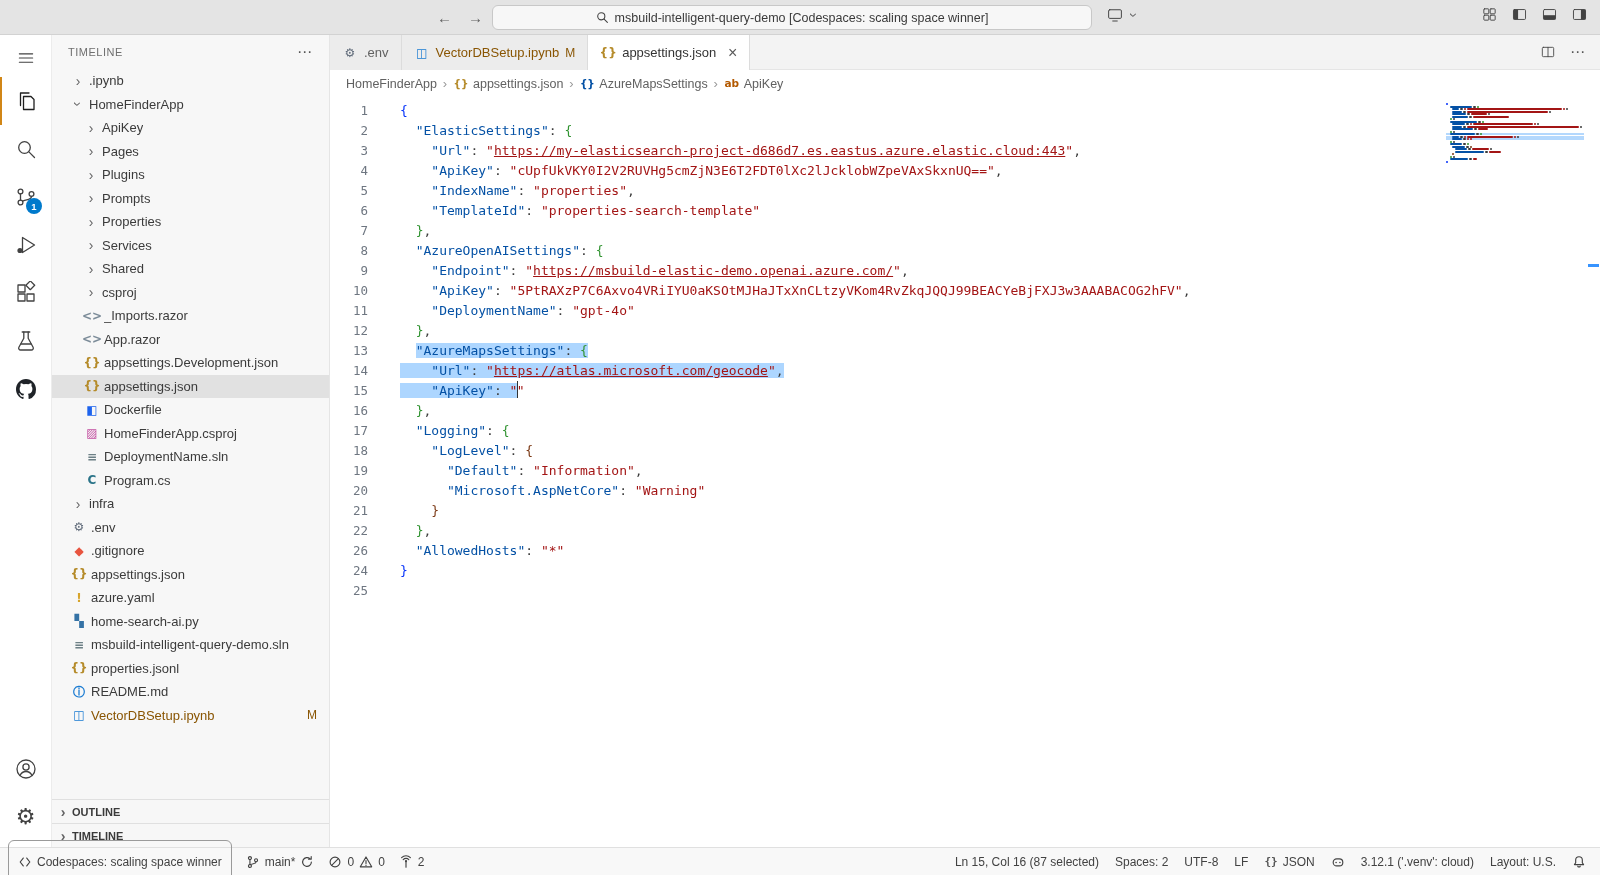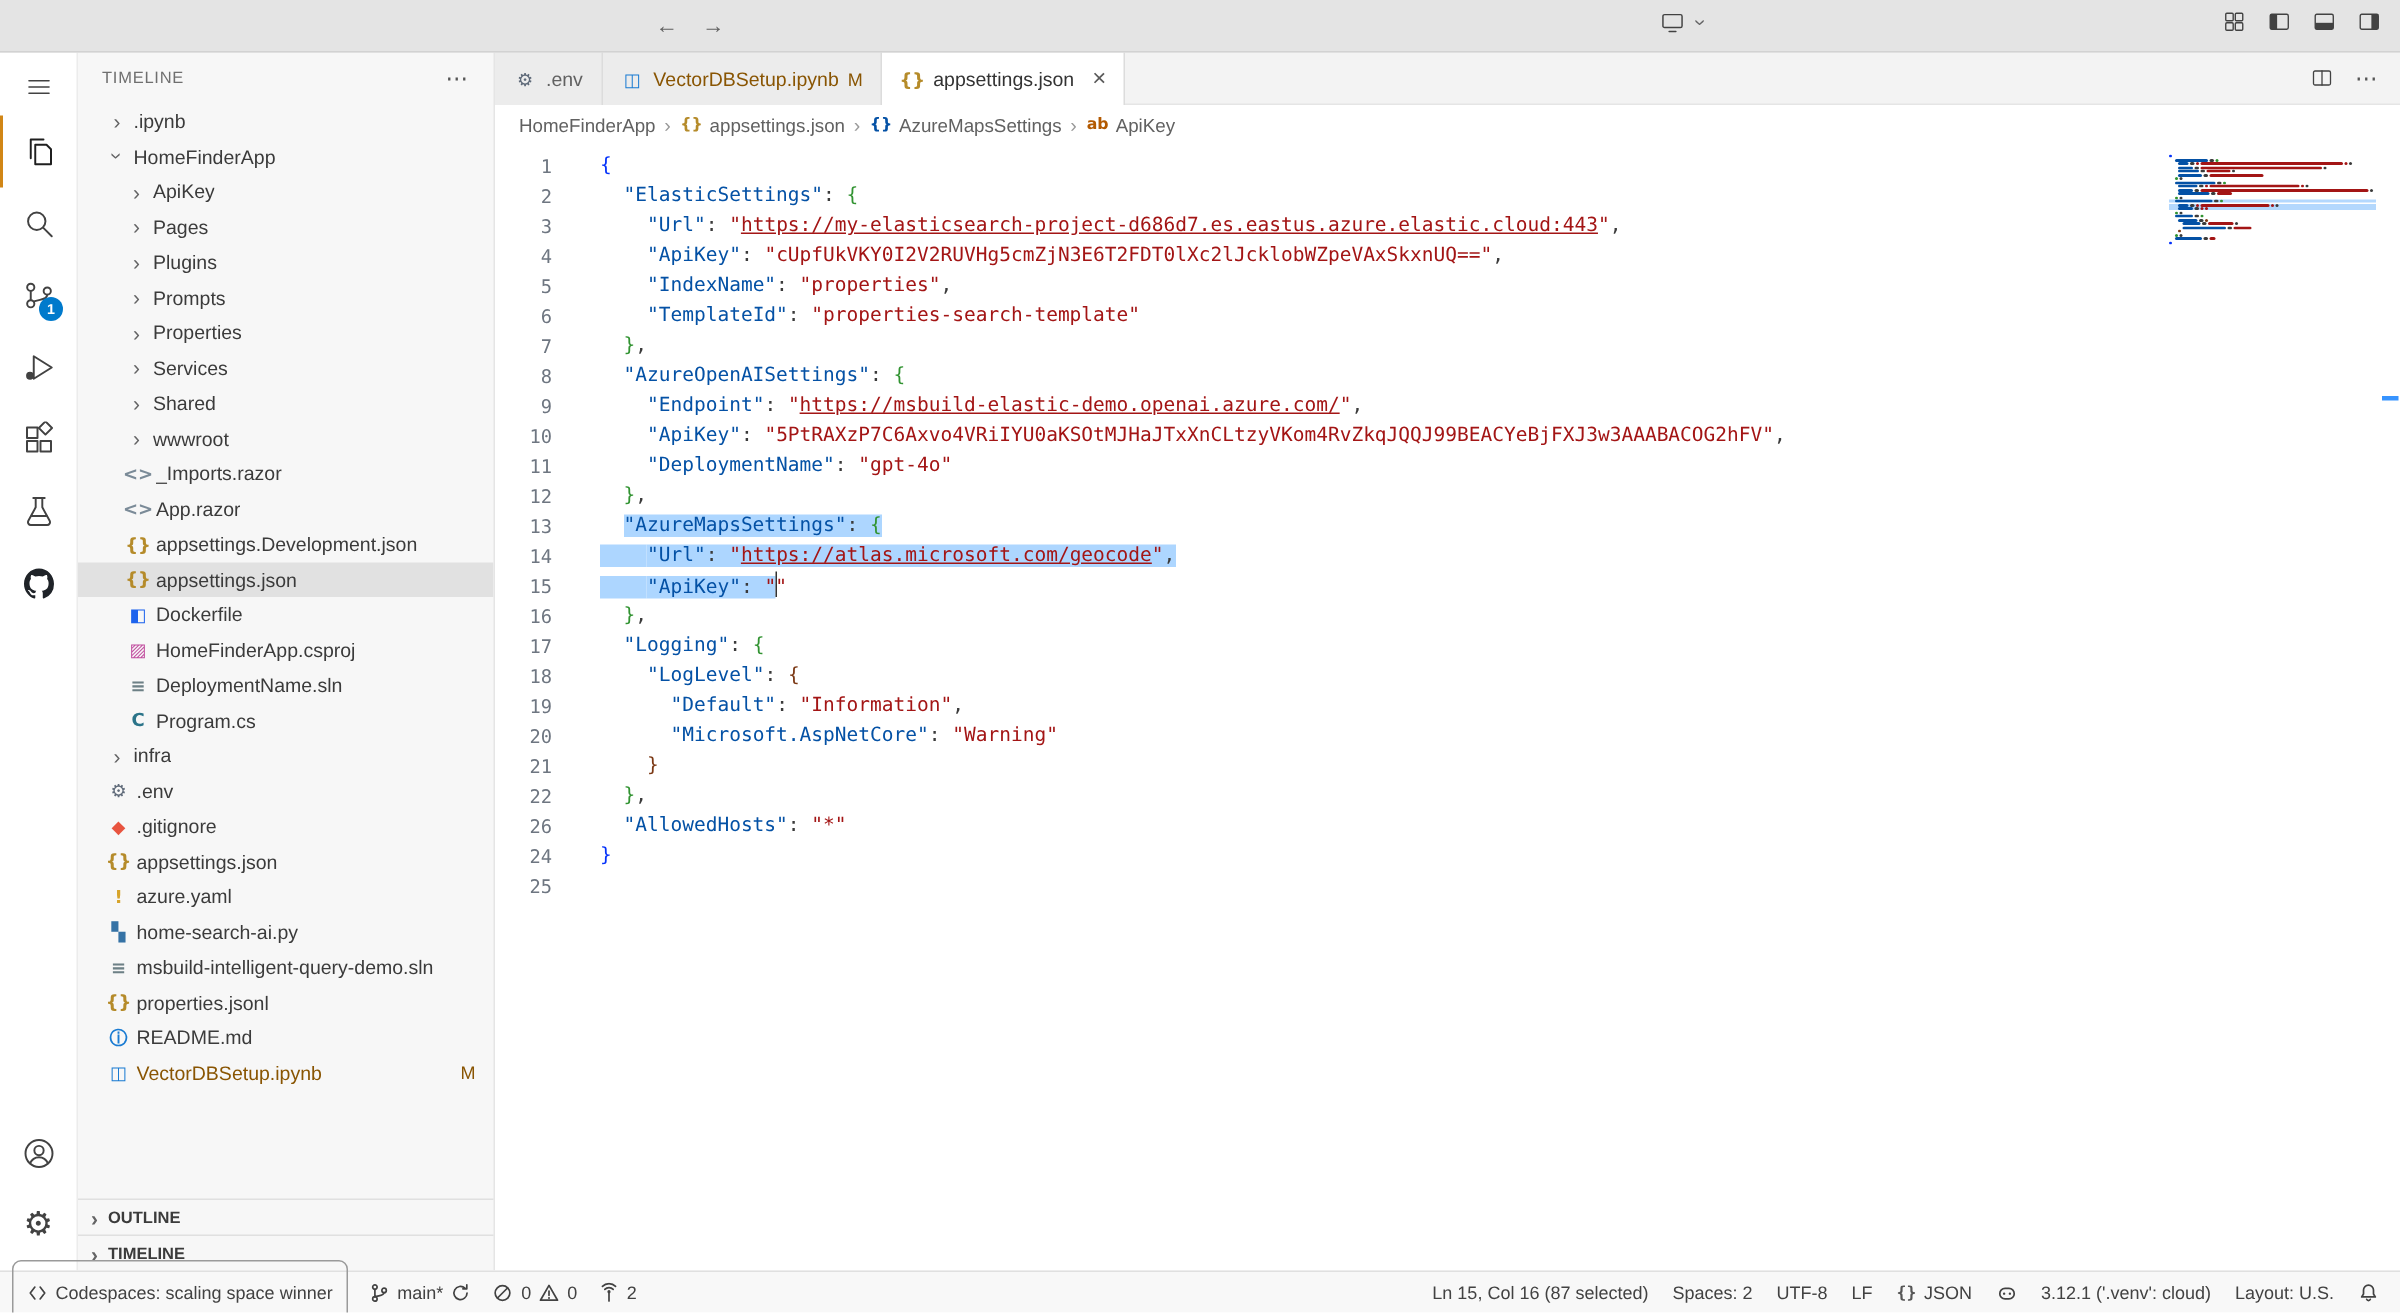--- a/index.html
+++ b/index.html
@@ -98,20 +98,27 @@
 </head>
 <body>
 
 <div class="app">
 
   <div class="titlebar">
     <div class="nav">
       <span class="navarrow">←</span>
       <span class="navarrow">→</span>
     </div>
+    <div class="pill">
+      <svg class="ic" width="13" height="13" viewBox="0 0 16 16">
+          <circle cx="6.5" cy="6.5" r="4.4"></circle>
+          <path d="M10 10l4 4"></path>
+        </svg>
+      <span>msbuild-intelligent-query-demo [Codespaces: scaling space winner]</span>
+    </div>
     <div class="cs-menu">
       <svg class="ic" width="18" height="18" viewBox="0 0 24 24">
           <rect x="3.5" y="5" width="17" height="11.5" rx="1.5"></rect>
           <path d="M9 20h6"></path>
         </svg>
       <span class="chev open">›</span>
     </div>
     <div class="tb-right">
       <svg class="ic" width="17" height="17" viewBox="0 0 24 24">
           <rect x="4" y="4" width="7" height="7" rx="1"></rect>
@@ -239,21 +246,21 @@
           <div class="trow" style="padding-left: 32px;">
             <span class="chev">›</span>
             <span class="flabel">Services</span>
           </div>
           <div class="trow" style="padding-left: 32px;">
             <span class="chev">›</span>
             <span class="flabel">Shared</span>
           </div>
           <div class="trow" style="padding-left: 32px;">
             <span class="chev">›</span>
-            <span class="flabel">wwwroot</span>
+            <span class="flabel">csproj</span>
           </div>
           <div class="trow" style="padding-left: 32px;">
             <span class="ficon" style="color: rgb(123, 139, 152);">&lt;&gt;</span>
             <span class="flabel">_Imports.razor</span>
           </div>
           <div class="trow" style="padding-left: 32px;">
             <span class="ficon" style="color: rgb(123, 139, 152);">&lt;&gt;</span>
             <span class="flabel">App.razor</span>
           </div>
           <div class="trow" style="padding-left: 32px;">

